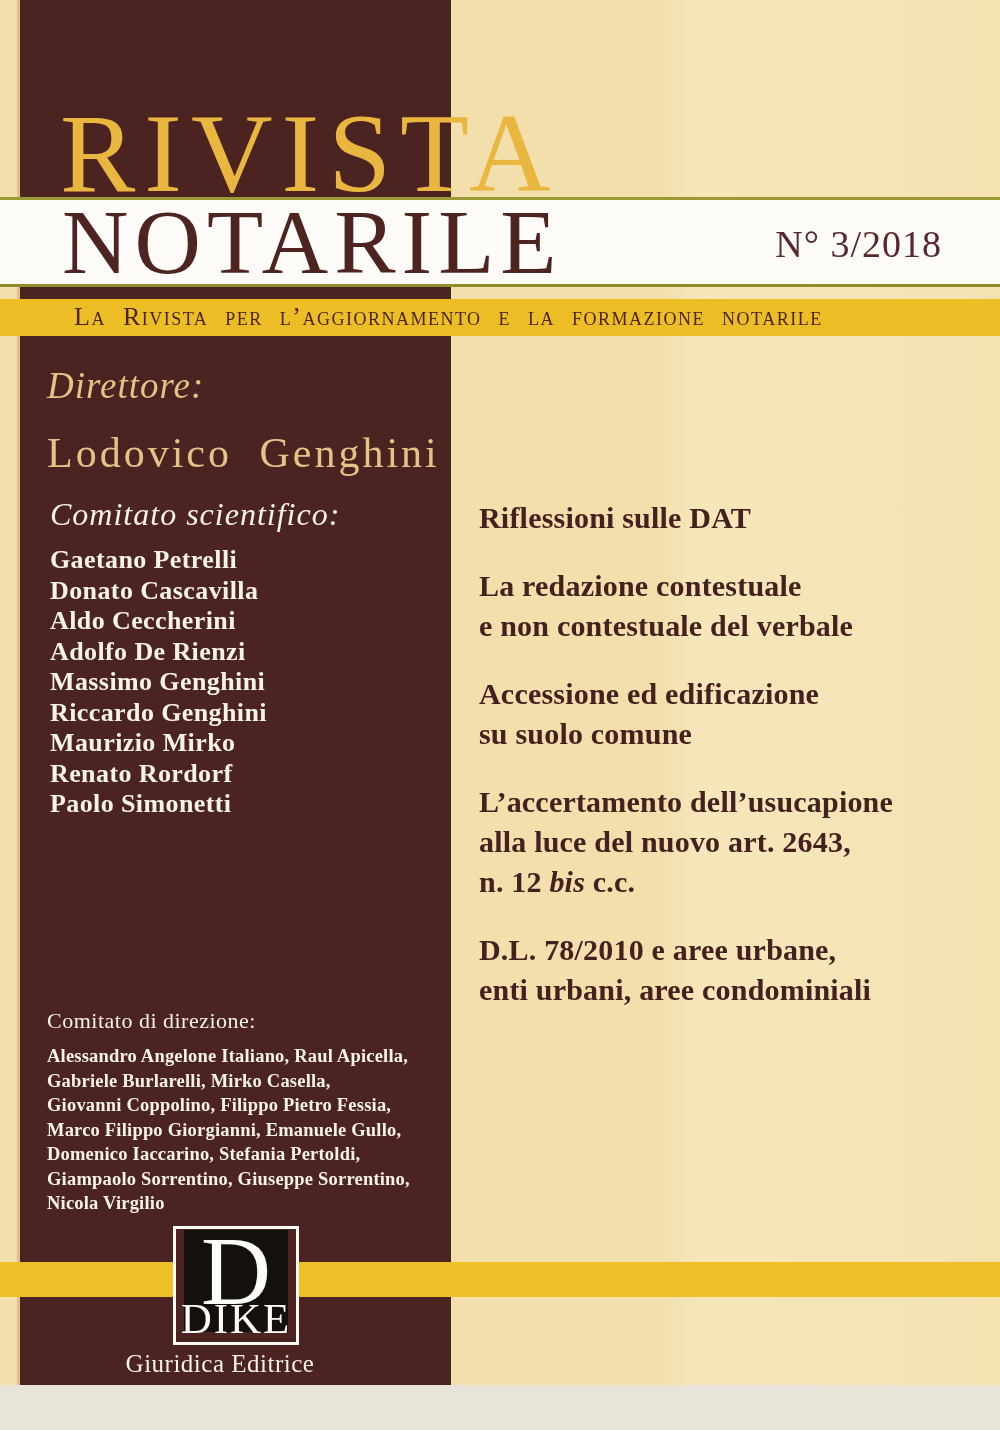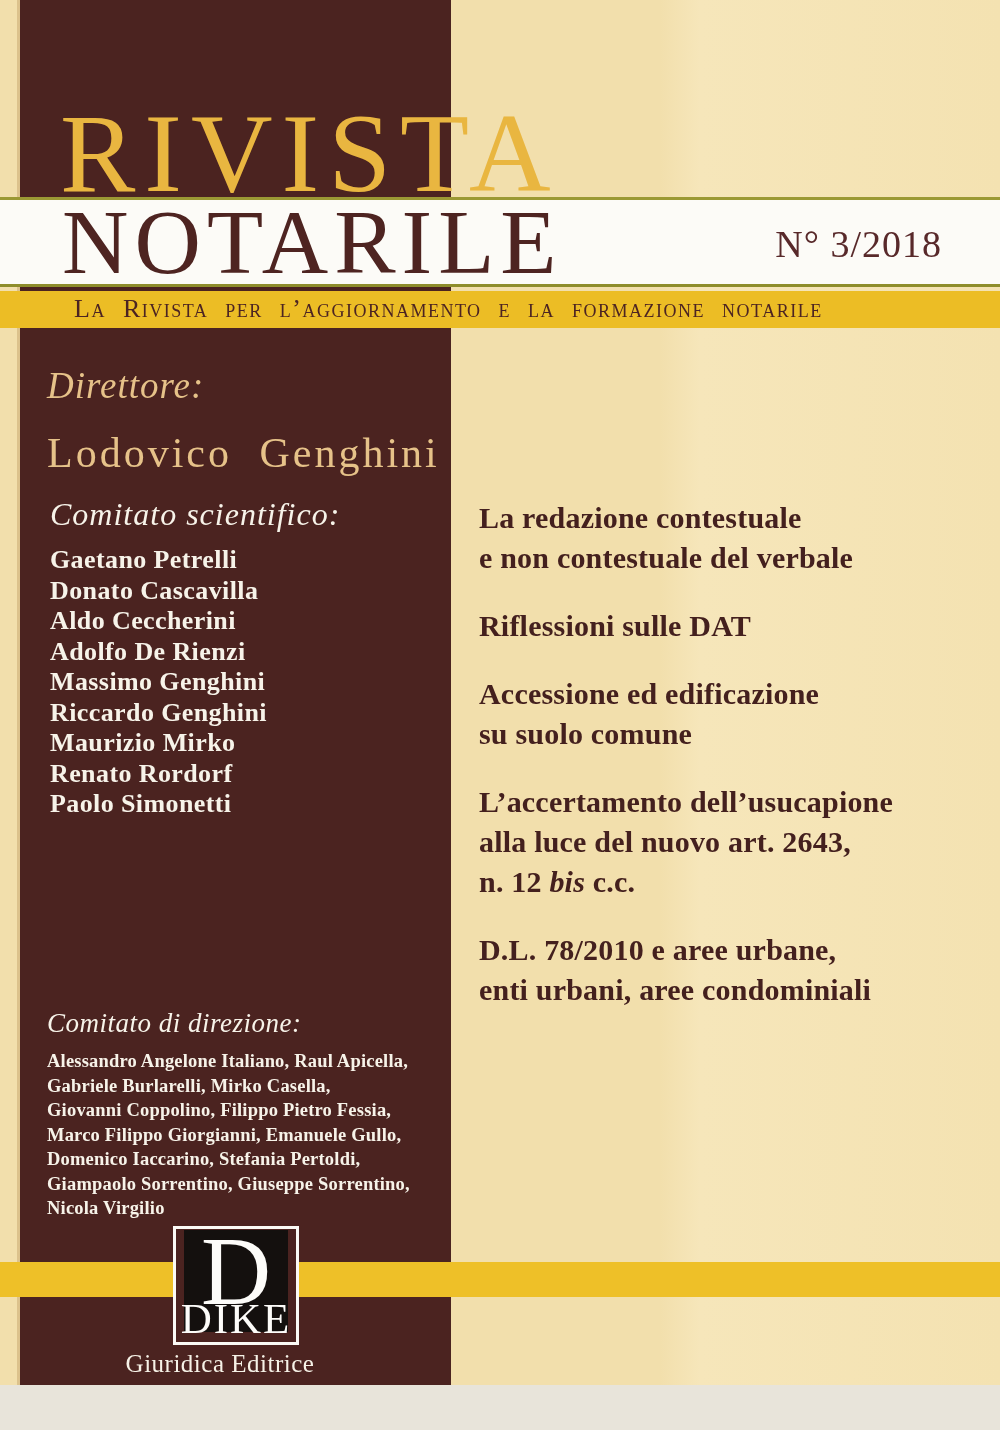--- a/index.html
+++ b/index.html
@@ -34,21 +34,21 @@
     position:absolute;left:62px;top:0;
     font-size:92px;line-height:84px;color:#4e2421;
     letter-spacing:6px;
   }
   .issue{
     position:absolute;right:58px;top:0;
     font-size:38px;line-height:88px;color:#58292a;
     letter-spacing:1px;
   }
   .band-yellow{
-    position:absolute;left:0;top:291px;width:1000px;height:37px;z-index:2;
+    position:absolute;left:0;top:299px;width:1000px;height:37px;z-index:2;
     background:#ecbd25;
   }
   .slogan{
     padding-left:74px;
     font-variant:small-caps;
     font-size:26px;line-height:36px;color:#4c2422;
     letter-spacing:1.5px;word-spacing:9px;
     white-space:nowrap;
   }
   
@@ -58,21 +58,21 @@
   
   .sci{position:absolute;left:50px;top:496px;z-index:2;color:#f7f3e9;}
   .sci-heading{font-size:32px;font-style:italic;letter-spacing:1px;margin-bottom:12px;}
   .sci-list{font-size:26px;font-weight:bold;line-height:30.5px;letter-spacing:0.4px;}
   
   .contents{position:absolute;left:479px;top:498px;width:480px;z-index:2;color:#44201e;}
   .article{margin-bottom:28px;font-size:30px;font-weight:bold;line-height:40px;letter-spacing:0.2px;}
   .article em{font-style:italic;}
   
   .dir-com{position:absolute;left:47px;top:1008px;z-index:2;color:#f7f3e9;}
-  .dir-heading{font-size:27px;font-style:italic;letter-spacing:0.5px;margin-bottom:10px;}
+  .dir-heading{font-size:22px;letter-spacing:0.5px;margin-bottom:10px;}
   .dir-list{font-size:18.5px;font-weight:bold;line-height:24.5px;letter-spacing:0.2px;}
   
   .band-bottom{
     position:absolute;left:0;top:1262px;width:1000px;height:35px;z-index:2;
     background:#eec028;
   }
   
   .logo-box{
     position:absolute;left:173px;top:1226px;width:120px;height:113px;z-index:3;
     background:#4b2320;border:3px solid #fbfaf6;
@@ -127,25 +127,25 @@
       <div>Massimo Genghini</div>
       <div>Riccardo Genghini</div>
       <div>Maurizio Mirko</div>
       <div>Renato Rordorf</div>
       <div>Paolo Simonetti</div>
     </div>
   </div>
 
   <div class="contents">
     <div class="article">
+      <div>Riflessioni sulle DAT</div>
+    </div>
+    <div class="article">
       <div>La redazione contestuale</div>
       <div>e non contestuale del verbale</div>
-    </div>
-    <div class="article">
-      <div>Riflessioni sulle DAT</div>
     </div>
     <div class="article">
       <div>Accessione ed edificazione</div>
       <div>su suolo comune</div>
     </div>
     <div class="article">
       <div>L’accertamento dell’usucapione</div>
       <div>alla luce del nuovo art. 2643,</div>
       <div><span>n. 12 </span><em>bis</em><span> c.c.</span></div>
     </div>

